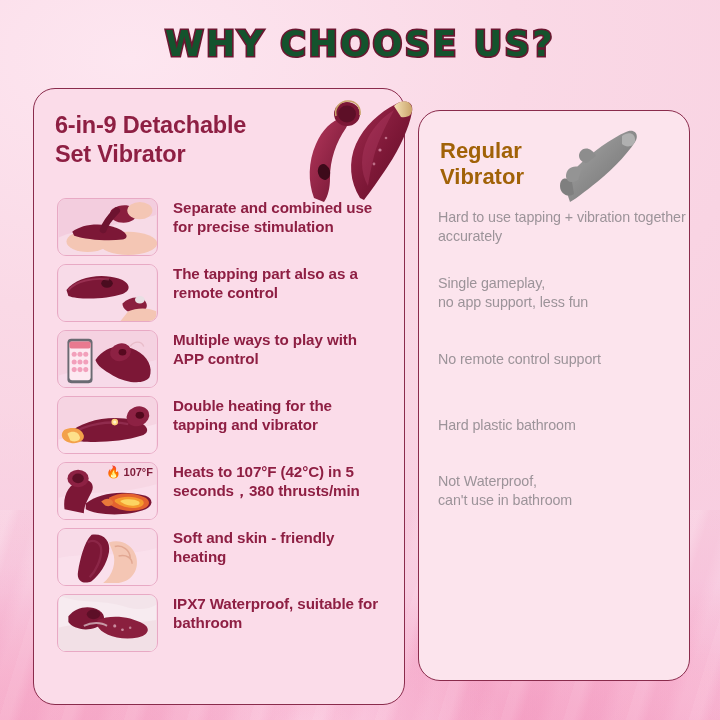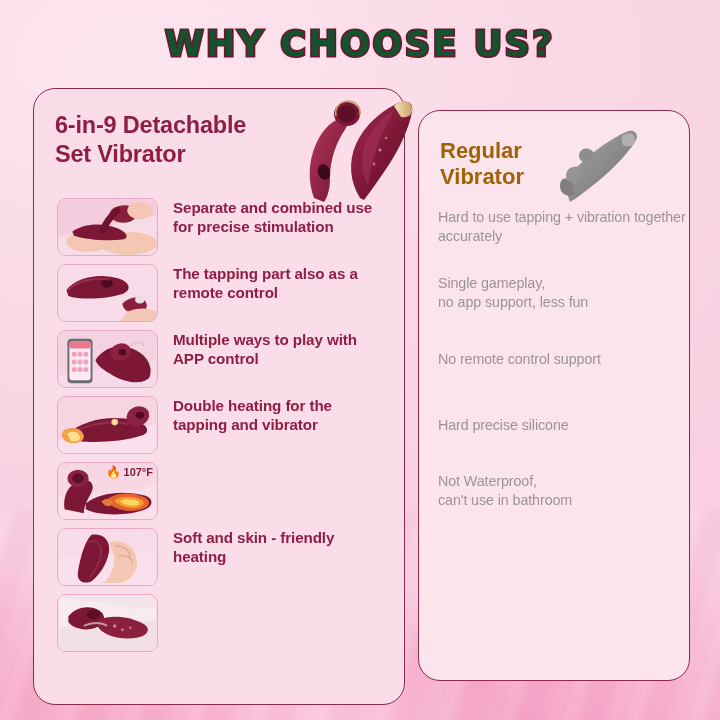--- a/index.html
+++ b/index.html
@@ -375,20 +375,21 @@
         <path d="M52 36 C62 30 78 30 90 36 C96 40 94 46 86 48 C72 52 58 48 52 42 Z" fill="#e4622f"></path>
         <path d="M58 38 C66 34 78 34 86 38 C90 41 88 45 82 46 C72 48 62 44 58 40 Z" fill="#f59b2e"></path>
         <path d="M64 39 C70 37 78 37 83 40 C85 42 83 44 79 44 C72 45 66 42 64 40 Z" fill="#fcd562"></path>
         <path d="M44 40 C48 36 54 36 56 40 C57 44 52 46 48 44 Z" fill="#e8783a"></path>
       </svg>
       <div class="heat-badge">
         <span class="flame">🔥</span>
         <span>107°F</span>
       </div>
     </div>
+    <div class="row-text">Heats to 107°F (42°C) in 5 seconds，380 thrusts/min</div>
   </div>
 
   <div class="row">
     <div class="thumb">
       <svg viewBox="0 0 101 58" xmlns="http://www.w3.org/2000/svg">
         <rect width="101" height="58" fill="#f8dbe8"></rect>
         <path d="M0 30 C28 24 62 30 101 20 L101 58 L0 58 Z" fill="#fbe3ee" opacity=".7"></path>
         <path d="M34 6 C46 4 54 12 52 24 C50 36 42 48 34 54 C26 58 18 54 20 44 C22 32 26 14 34 6 Z" fill="#7c1736"></path>
         <path d="M30 14 C36 10 44 14 44 22 C44 32 38 44 32 50" stroke="#a03a5e" stroke-width="2.4" fill="none" opacity=".45"></path>
         <path d="M52 14 C64 10 76 16 80 28 C84 42 76 54 62 56 L46 56 C56 48 60 34 56 24 Z" fill="#f4c6b4"></path>
@@ -407,32 +408,33 @@
         <path d="M0 34 C24 26 52 34 101 26 L101 58 L0 58 Z" fill="#f0dde4" opacity=".8"></path>
         <path d="M10 22 C18 12 32 10 42 16 C50 21 48 30 38 34 C26 38 14 34 10 28 Z" fill="#7c1736"></path>
         <path d="M40 26 C54 20 74 22 88 30 C96 35 92 42 82 44 C62 48 44 40 40 32 Z" fill="#8a1f3e"></path>
         <ellipse cx="36" cy="20" rx="7" ry="5" fill="#5d0f27"></ellipse>
         <circle cx="58" cy="32" r="1.6" fill="#d9a7b8" opacity=".8"></circle>
         <circle cx="66" cy="36" r="1.4" fill="#d9a7b8" opacity=".8"></circle>
         <circle cx="74" cy="34" r="1.3" fill="#d9a7b8" opacity=".7"></circle>
         <path d="M26 32 C34 28 44 28 50 32" stroke="#e9dde1" stroke-width="2" fill="none" opacity=".65"></path>
       </svg>
     </div>
+    <div class="row-text">IPX7 Waterproof, suitable for bathroom</div>
   </div>
 </div>
 
 <div class="rows-right">
   <div class="rrow">
     <div class="rrow-text">Hard to use tapping + vibration together accurately</div>
   </div>
   <div class="rrow">
     <div class="rrow-text">Single gameplay,<br>no app support, less fun</div>
   </div>
   <div class="rrow">
     <div class="rrow-text">No remote control support</div>
   </div>
   <div class="rrow">
-    <div class="rrow-text">Hard precise silicone</div>
+    <div class="rrow-text">Hard plastic bathroom</div>
   </div>
   <div class="rrow">
     <div class="rrow-text">Not Waterproof,<br>can't use in bathroom</div>
   </div>
 </div>
 
 </body></html>

